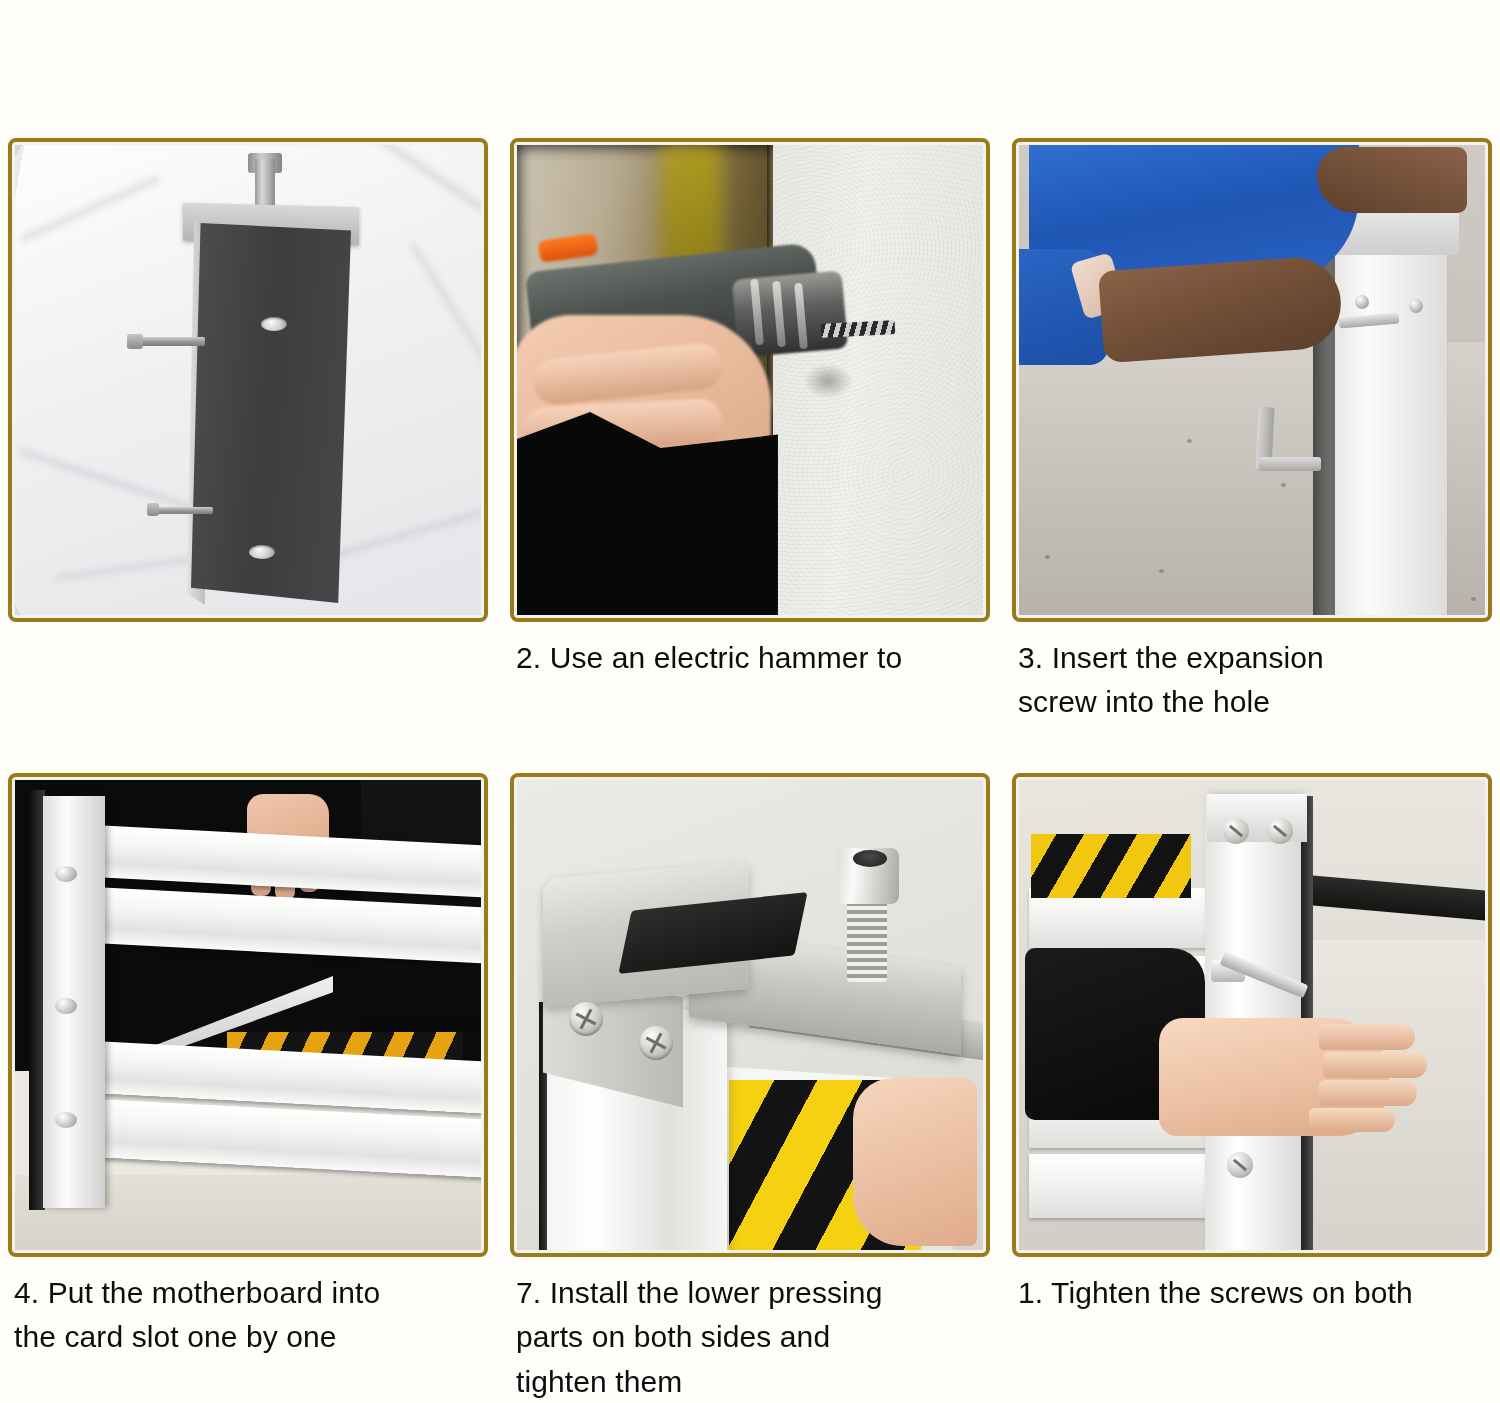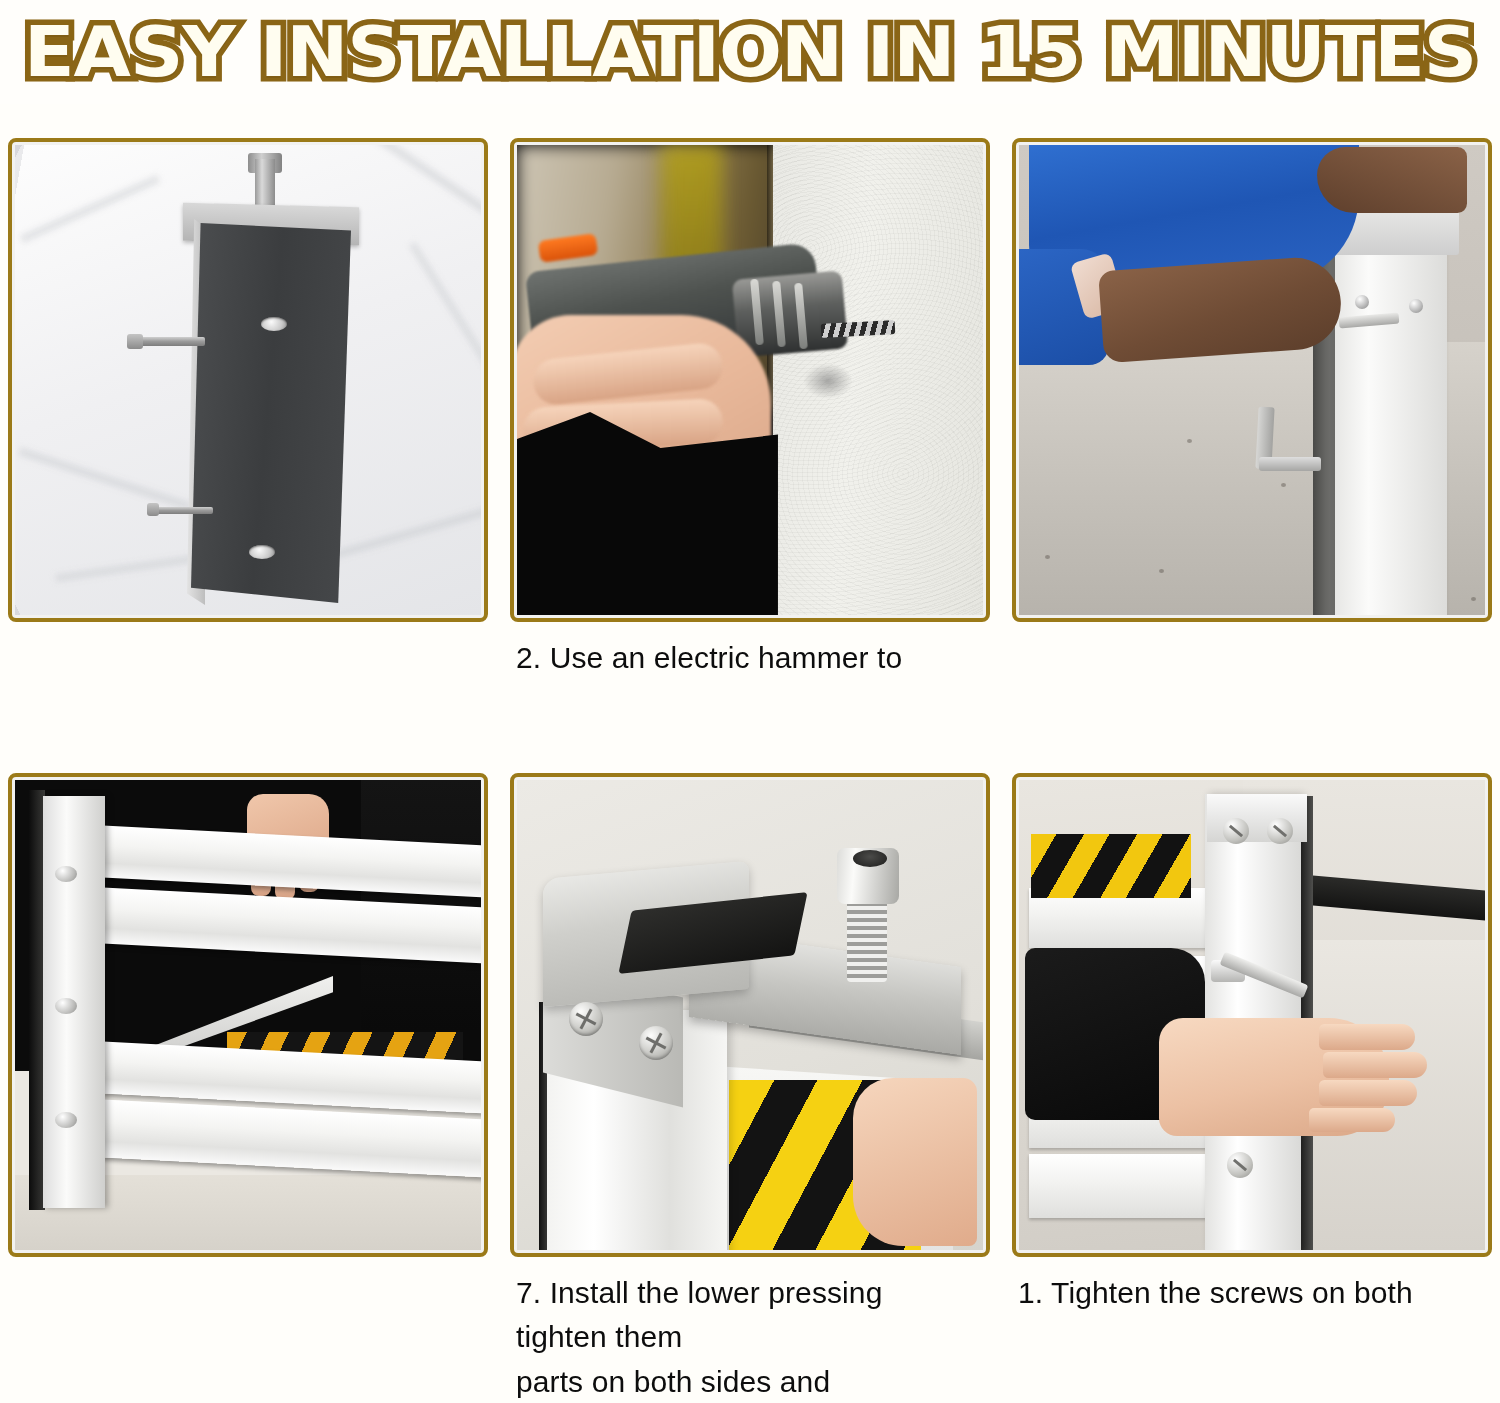--- a/index.html
+++ b/index.html
@@ -484,23 +484,20 @@
   .s6-toolhead{
     position:absolute; left:192px; top:180px; width:34px; height:22px;
     background:linear-gradient(180deg,#fafafa,#b5b5b3); border-radius:4px;
   }
 </style>
 </head>
 <body>
 
 <div class="page">
 
-  <div class="title-bar">
-    <div class="title-text">EASY INSTALLATION IN 15 MINUTES</div>
-  </div>
 
   <div class="grid">
 
     <div class="step">
       <div class="photo">
         <div class="photo-inner">
           <div class="s1">
             <div class="s1-cloth-fold" style="left:0;top:60px;width:150px;height:8px;transform:rotate(-24deg);"></div>
             <div class="s1-cloth-fold" style="left:340px;top:30px;width:170px;height:9px;transform:rotate(34deg);"></div>
             <div class="s1-cloth-fold" style="left:350px;top:180px;width:200px;height:7px;transform:rotate(58deg);"></div>
@@ -573,20 +570,24 @@
             <div class="s3-arm2"></div>
             <div class="s3-sleeve"></div>
             <div class="s3-cuff"></div>
             <div class="s3-arm"></div>
             <div class="s3-tool"></div>
             <div class="s3-allen"></div>
             <div class="s3-allen-foot"></div>
           </div>
         </div>
       </div>
+      <div class="caption">
+        <span>3. Insert the expansion</span>
+        <span>screw into the hole</span>
+      </div>
     </div>
   </div>
 
   <div class="row2">
 
     <div class="step">
       <div class="photo">
         <div class="photo-inner">
           <div class="s4">
             <div class="s4-dark"></div>
@@ -603,20 +604,24 @@
             <div class="s4-plank" style="top:272px; width:400px; height:52px; transform:skewY(3deg);"></div>
             <div class="s4-plank" style="top:330px; width:400px; height:58px; transform:skewY(3deg);"></div>
             <div class="s4-post-dark"></div>
             <div class="s4-post"></div>
             <div class="s4-bolt" style="top:86px;"></div>
             <div class="s4-bolt" style="top:218px;"></div>
             <div class="s4-bolt" style="top:332px;"></div>
           </div>
         </div>
       </div>
+      <div class="caption">
+        <span>4. Put the motherboard into</span>
+        <span>the card slot one by one</span>
+      </div>
     </div>
 
     <div class="step">
       <div class="photo">
         <div class="photo-inner">
           <div class="s5">
             <div class="s5-panel"></div>
             <div class="s5-hazard"></div>
             <div class="s5-hand"></div>
             <div class="s5-col-edge"></div>
@@ -629,22 +634,22 @@
             <div class="s5-screw" style="left:52px; top:222px;"></div>
             <div class="s5-screw" style="left:122px; top:246px;"></div>
             <div class="s5-boltshaft"></div>
             <div class="s5-bolthead"></div>
             <div class="s5-bolthole"></div>
           </div>
         </div>
       </div>
       <div class="caption">
         <span>7. Install the lower pressing</span>
+        <span>parts on both sides and</span>
         <span>tighten them</span>
-        <span>parts on both sides and</span>
       </div>
     </div>
 
     <div class="step">
       <div class="photo">
         <div class="photo-inner">
           <div class="s6">
             <div class="s6-wall"></div>
             <div class="s6-skirt"></div>
             <div class="s6-floor"></div>

